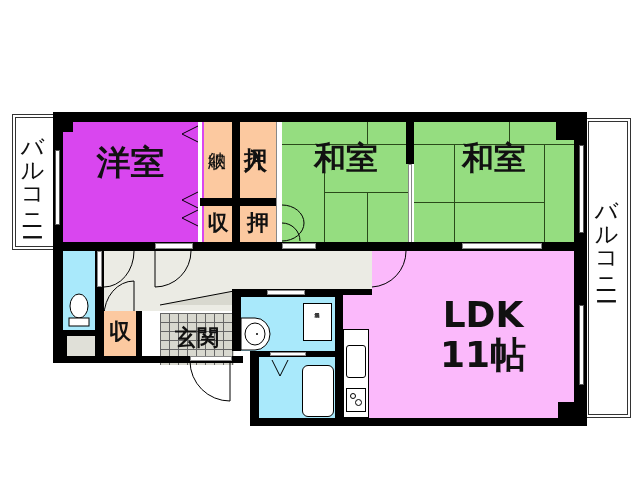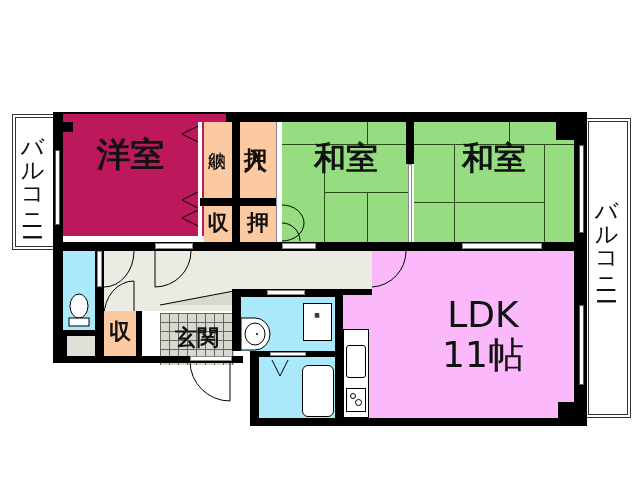--- a/index.html
+++ b/index.html
@@ -24,21 +24,21 @@
   <div class="abs" style="left:2px;top:2px;right:2px;bottom:2px;border:1px solid #333;"></div>
   <div class="room-label vert" style="left:9px;top:66px;font-size:23px;font-weight:normal;">バルコニー</div>
 </div>
 
 <div class="abs wall" style="left:53px;top:112px;width:534px;height:10px;"></div>
 
 <div class="abs wall" style="left:53px;top:112px;width:10px;height:250px;"></div>
 
 <div class="abs wall" style="left:574px;top:112px;width:13px;height:313px;"></div>
 
-<div class="abs" style="left:63px;top:114px;width:163px;height:122px;background:#be185d;">
+<div class="abs" style="left:63px;top:122px;width:163px;height:122px;background:#d946ef;">
   <div class="room-label" style="left:0;width:135px;top:23px;font-size:34px;">洋室</div>
 </div>
 <div class="abs wall" style="left:63px;top:122px;width:10px;height:10px;"></div>
 
 <div class="abs win" style="left:55px;top:150px;width:5px;height:75px;"></div>
 
 <svg style="left:180px;top:122px;" width="20" height="122">
   <polyline points="18,4 2,12 18,20" fill="none" stroke="#000" stroke-width="1"></polyline>
   <polyline points="18,70 2,78 18,86" fill="none" stroke="#000" stroke-width="1"></polyline>
   <polyline points="18,88 2,96 18,104" fill="none" stroke="#000" stroke-width="1"></polyline>
@@ -159,22 +159,22 @@
 <div class="abs" style="left:259px;top:357px;width:81px;height:62px;background:#a9e9fb;"></div>
 <svg style="left:270px;top:358px;" width="20" height="20">
   <polyline points="2,2 10,18 18,2" fill="none" stroke="#000" stroke-width="1"></polyline>
 </svg>
 <div class="abs" style="left:302px;top:365px;width:32px;height:52px;background:#fff;border:1px solid #000;border-radius:6px;"></div>
 <div class="abs wall" style="left:335px;top:289px;width:8px;height:132px;"></div>
 <div class="abs wall" style="left:250px;top:418px;width:337px;height:8px;"></div>
 
 <div class="abs wall" style="left:366px;top:251px;width:6px;height:40px;"></div>
 <div class="abs" style="left:343px;top:251px;width:231px;height:167px;background:#fbb9fb;">
-  <div class="room-label" style="left:50px;width:180px;top:46px;font-size:36px;font-weight:normal;">LDK</div>
-  <div class="room-label" style="left:50px;width:180px;top:86px;font-size:36px;font-weight:normal;">11帖</div>
+  <div class="room-label" style="left:50px;width:180px;top:46px;font-size:36px;font-weight:bold;">LDK</div>
+  <div class="room-label" style="left:50px;width:180px;top:86px;font-size:36px;font-weight:bold;">11帖</div>
 </div>
 <div class="abs" style="left:343px;top:251px;width:29px;height:40px;background:#ebebe4;"></div>
 <div class="abs wall" style="left:343px;top:289px;width:29px;height:6px;"></div>
 <svg style="left:372px;top:251px;" width="40" height="40">
   <path d="M0,36 A36,36 0 0 0 34,0" fill="none" stroke="#000" stroke-width="1"></path>
 </svg>
 
 <div class="abs" style="left:343px;top:329px;width:26px;height:89px;background:#fff;border:1px solid #000;">
   <div class="abs" style="left:2px;top:15px;width:20px;height:33px;border:1px solid #000;border-radius:3px;"></div>
   <div class="abs" style="left:2px;top:58px;width:20px;height:24px;border:1px solid #000;">

